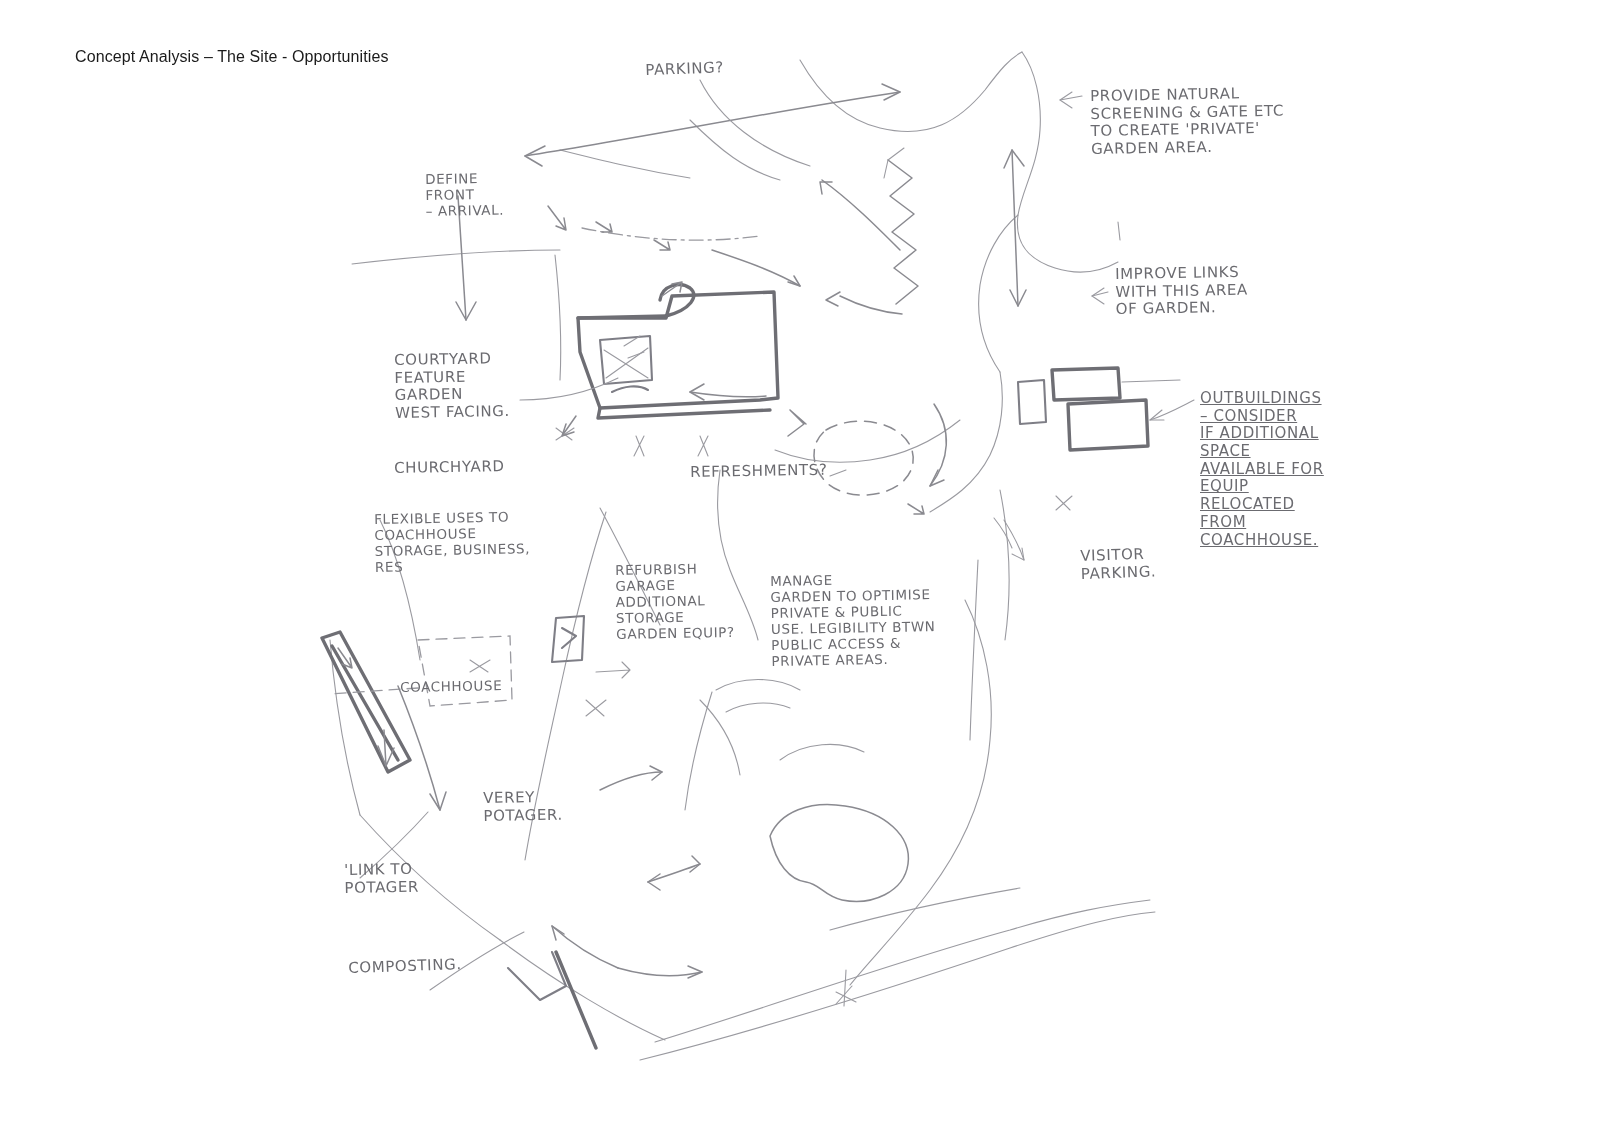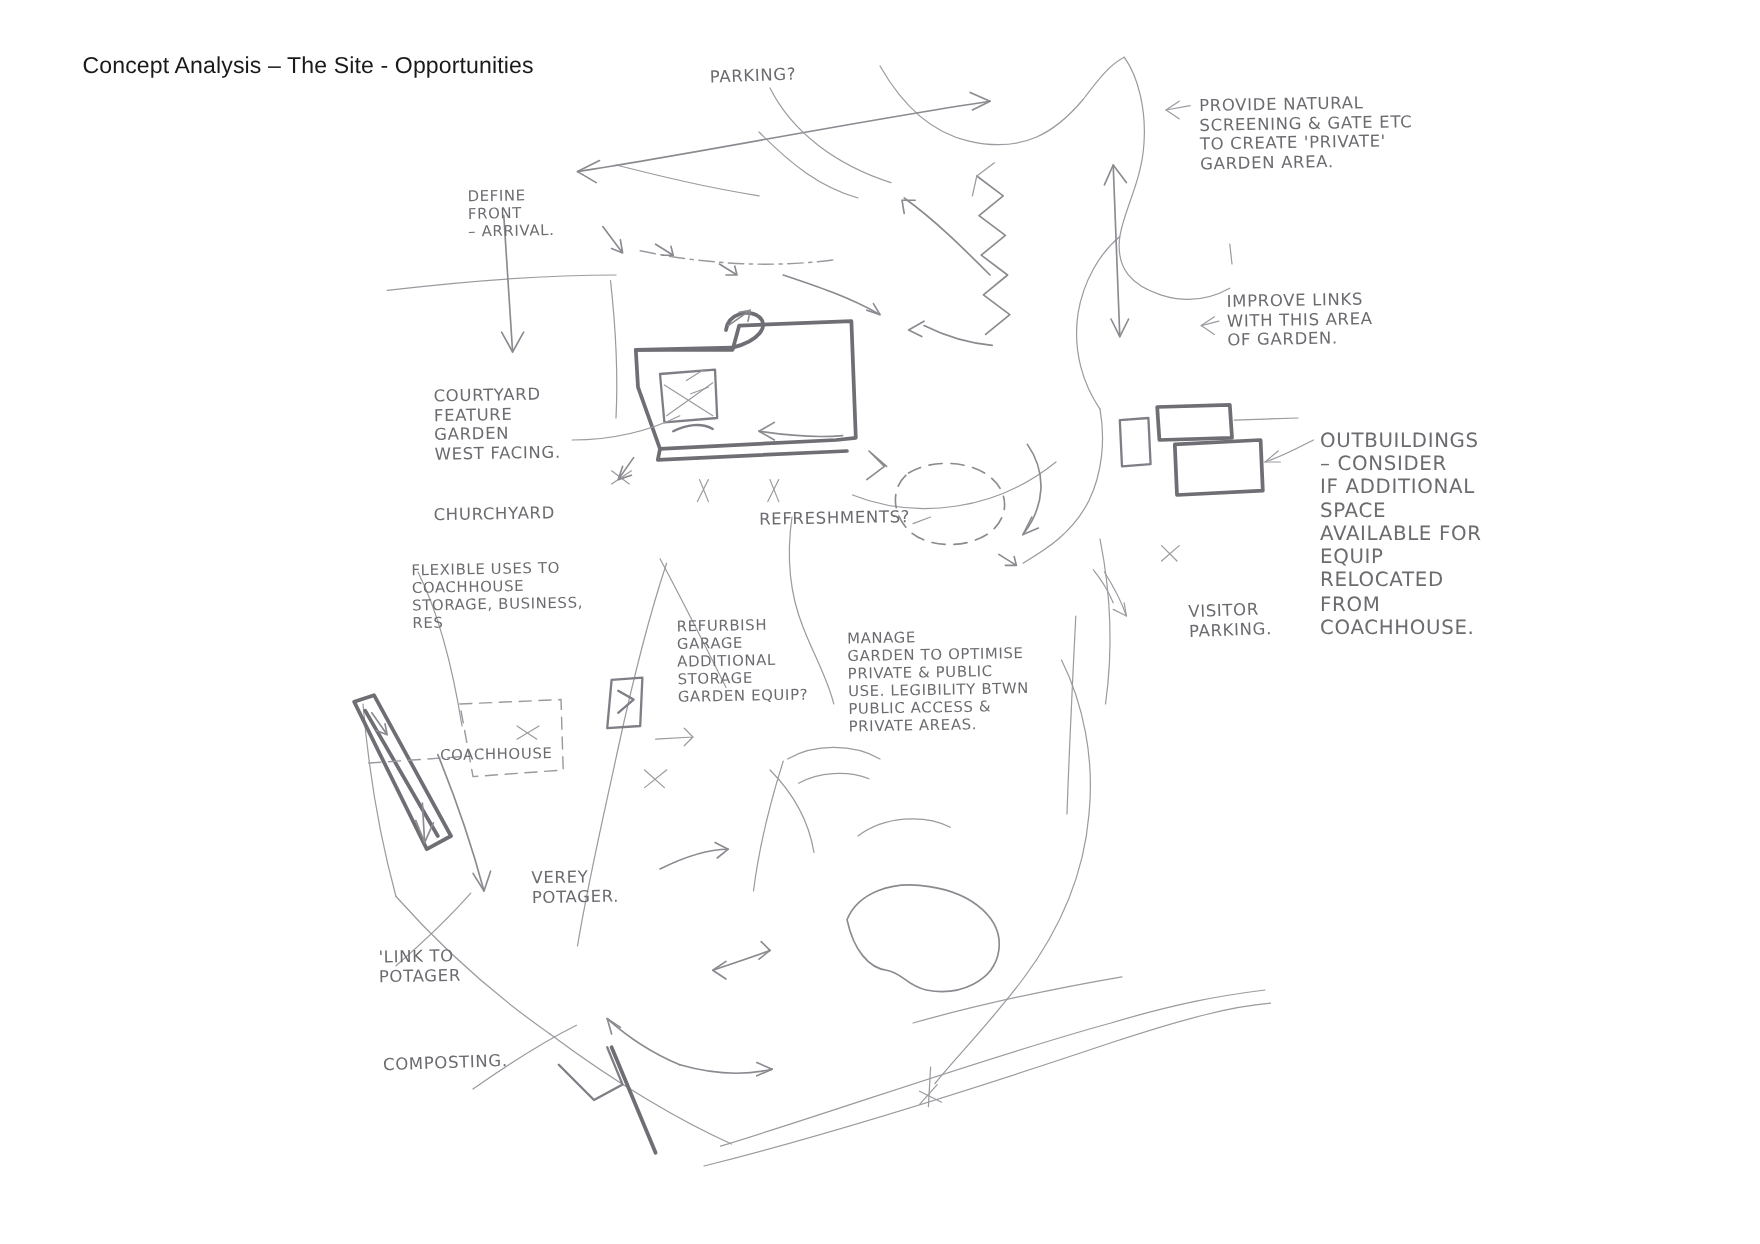--- a/index.html
+++ b/index.html
@@ -16,21 +16,21 @@
   }
   .slide {
     position: absolute;
     inset: 0;
     background: #ffffff;
   }
   .slide-title {
     position: absolute;
     left: 75px;
     top: 48px;
-    font-size: 21px;
+    font-size: 16px;
     color: #1a1a1a;
     letter-spacing: 0.1px;
     font-family: "Liberation Sans", sans-serif;
   }
   .sketch-layer {
     position: absolute;
     left: 0;
     top: 0;
     width: 1600px;
     height: 1131px;
@@ -40,21 +40,21 @@
     font-family: "DejaVu Sans", sans-serif;
     color: #6b6b70;
     font-size: 15px;
     line-height: 1.18;
     letter-spacing: 0.6px;
     text-transform: uppercase;
     white-space: pre;
     transform-origin: left top;
   }
   .note.small { font-size: 13.5px; }
-  .note.tiny { font-size: 18px; }
+  .note.tiny { font-size: 15px; text-decoration: underline; }
   svg { display: block; }
   .ink { fill: none; stroke: #8a8a90; stroke-width: 1.5; stroke-linecap: round; stroke-linejoin: round; }
   .ink-thin { fill: none; stroke: #9a9aa0; stroke-width: 1.1; stroke-linecap: round; stroke-linejoin: round; }
   .ink-bold { fill: none; stroke: #6e6e74; stroke-width: 3.4; stroke-linecap: round; stroke-linejoin: round; }
   .ink-med { fill: none; stroke: #7e7e86; stroke-width: 2.1; stroke-linecap: round; stroke-linejoin: round; }
   .ink-dash { fill: none; stroke: #9a9aa0; stroke-width: 1.3; stroke-dasharray: 11 7; stroke-linecap: round; }
   .ink-dashdot { fill: none; stroke: #9a9aa0; stroke-width: 1.3; stroke-dasharray: 14 5 3 5; stroke-linecap: round; }
 </style>
 </head>
 <body>

